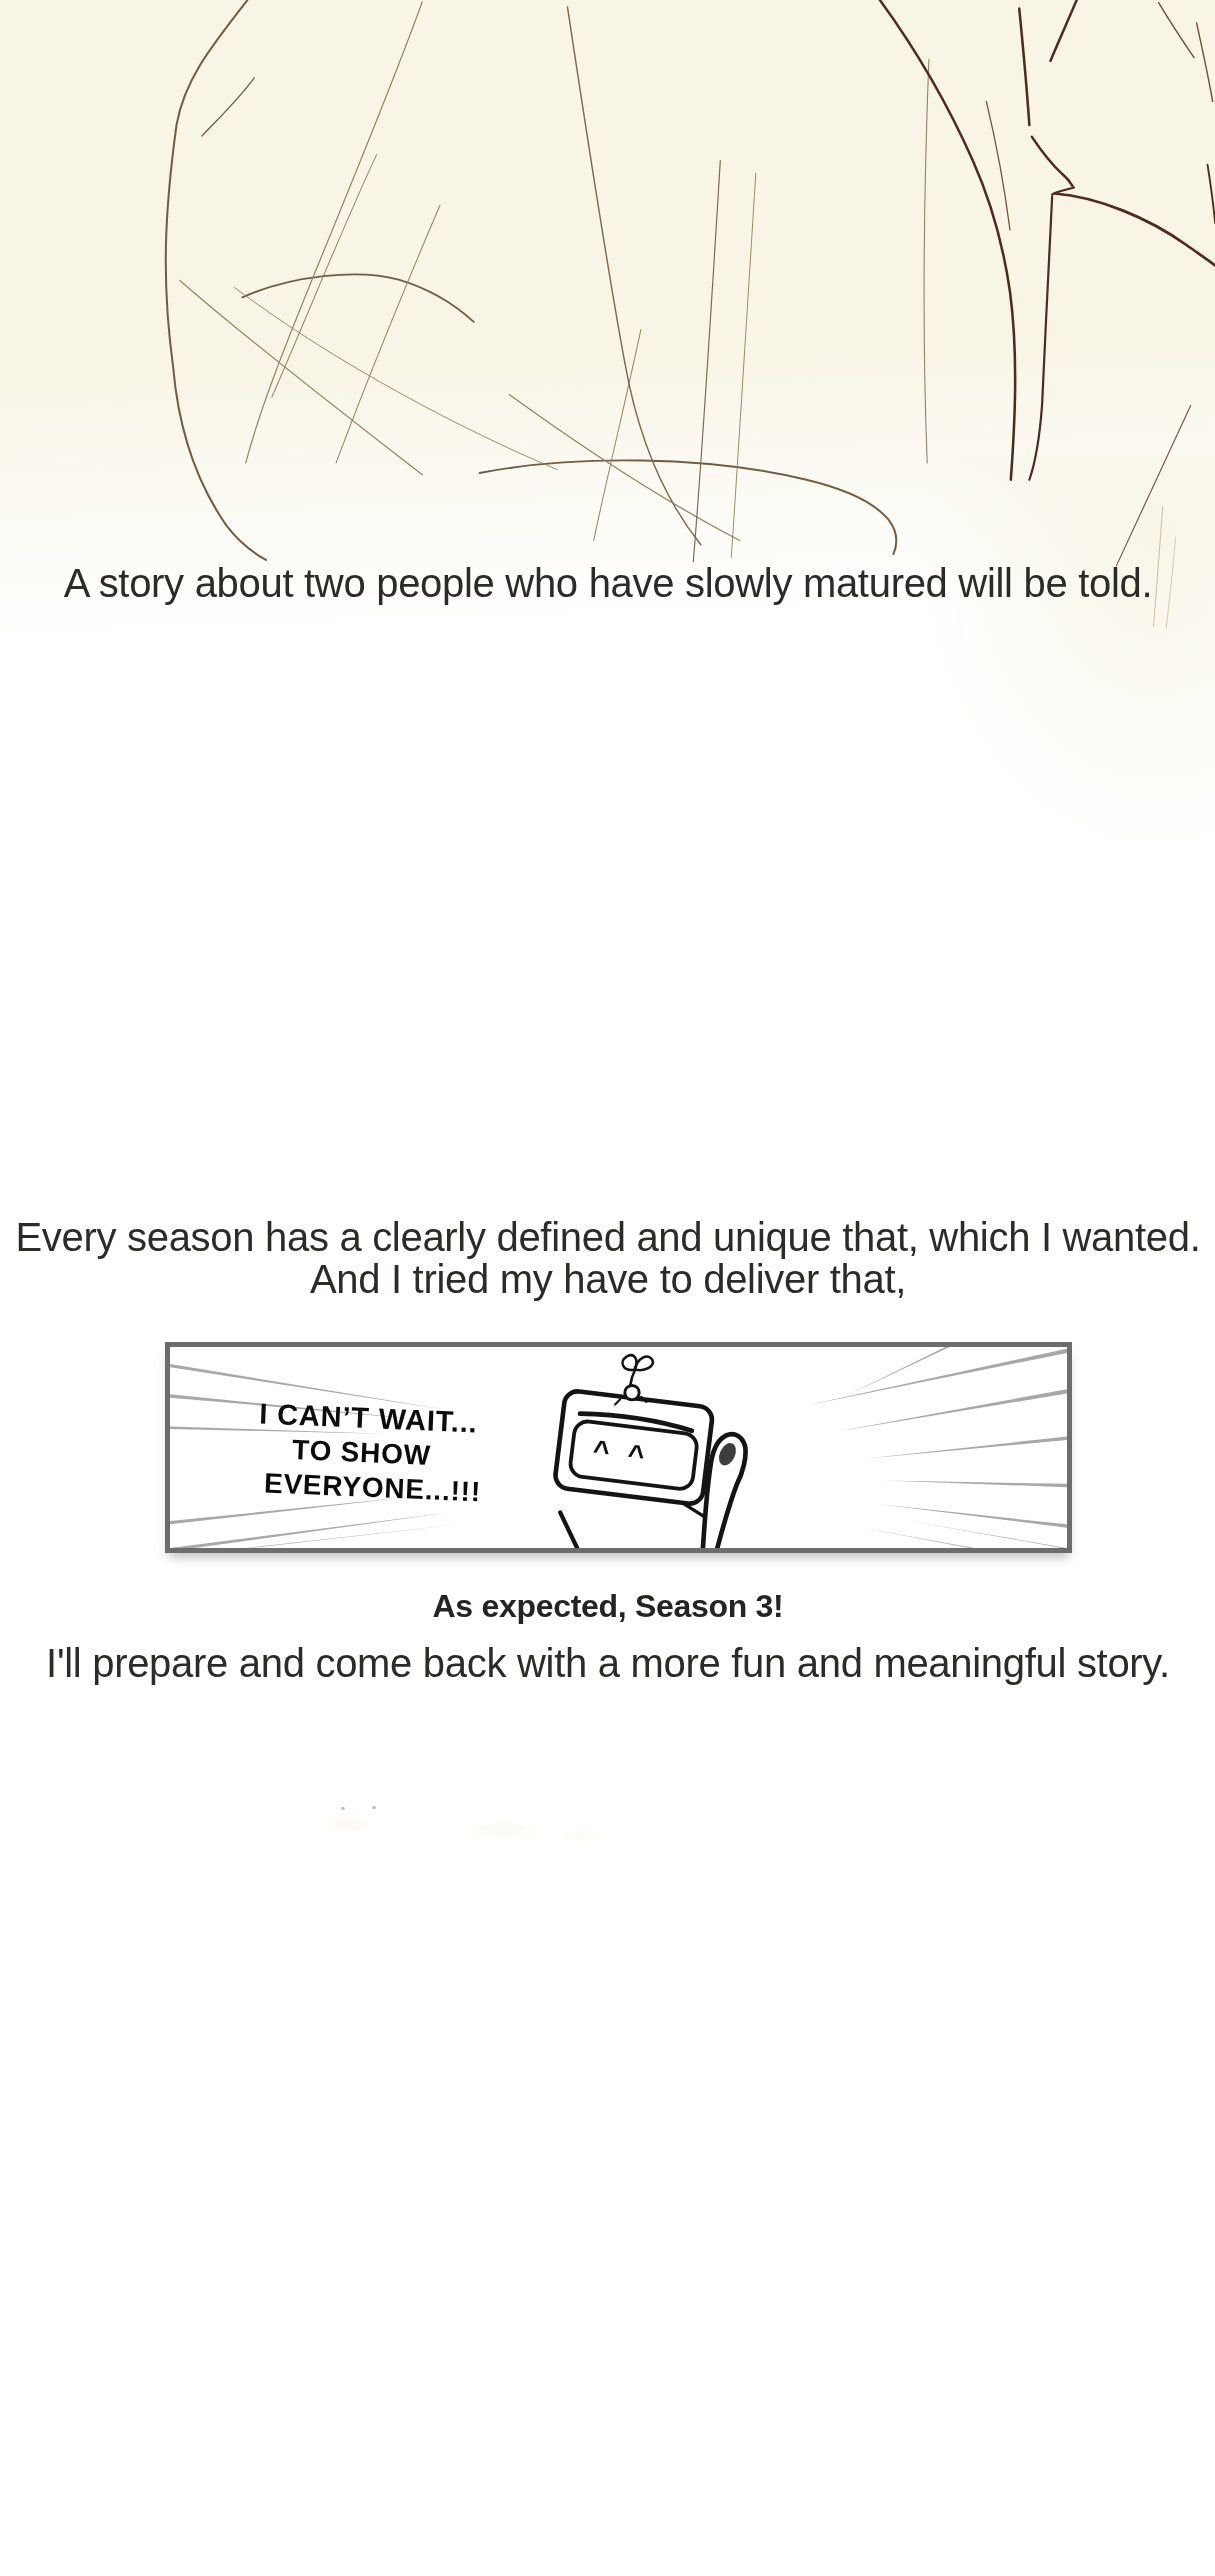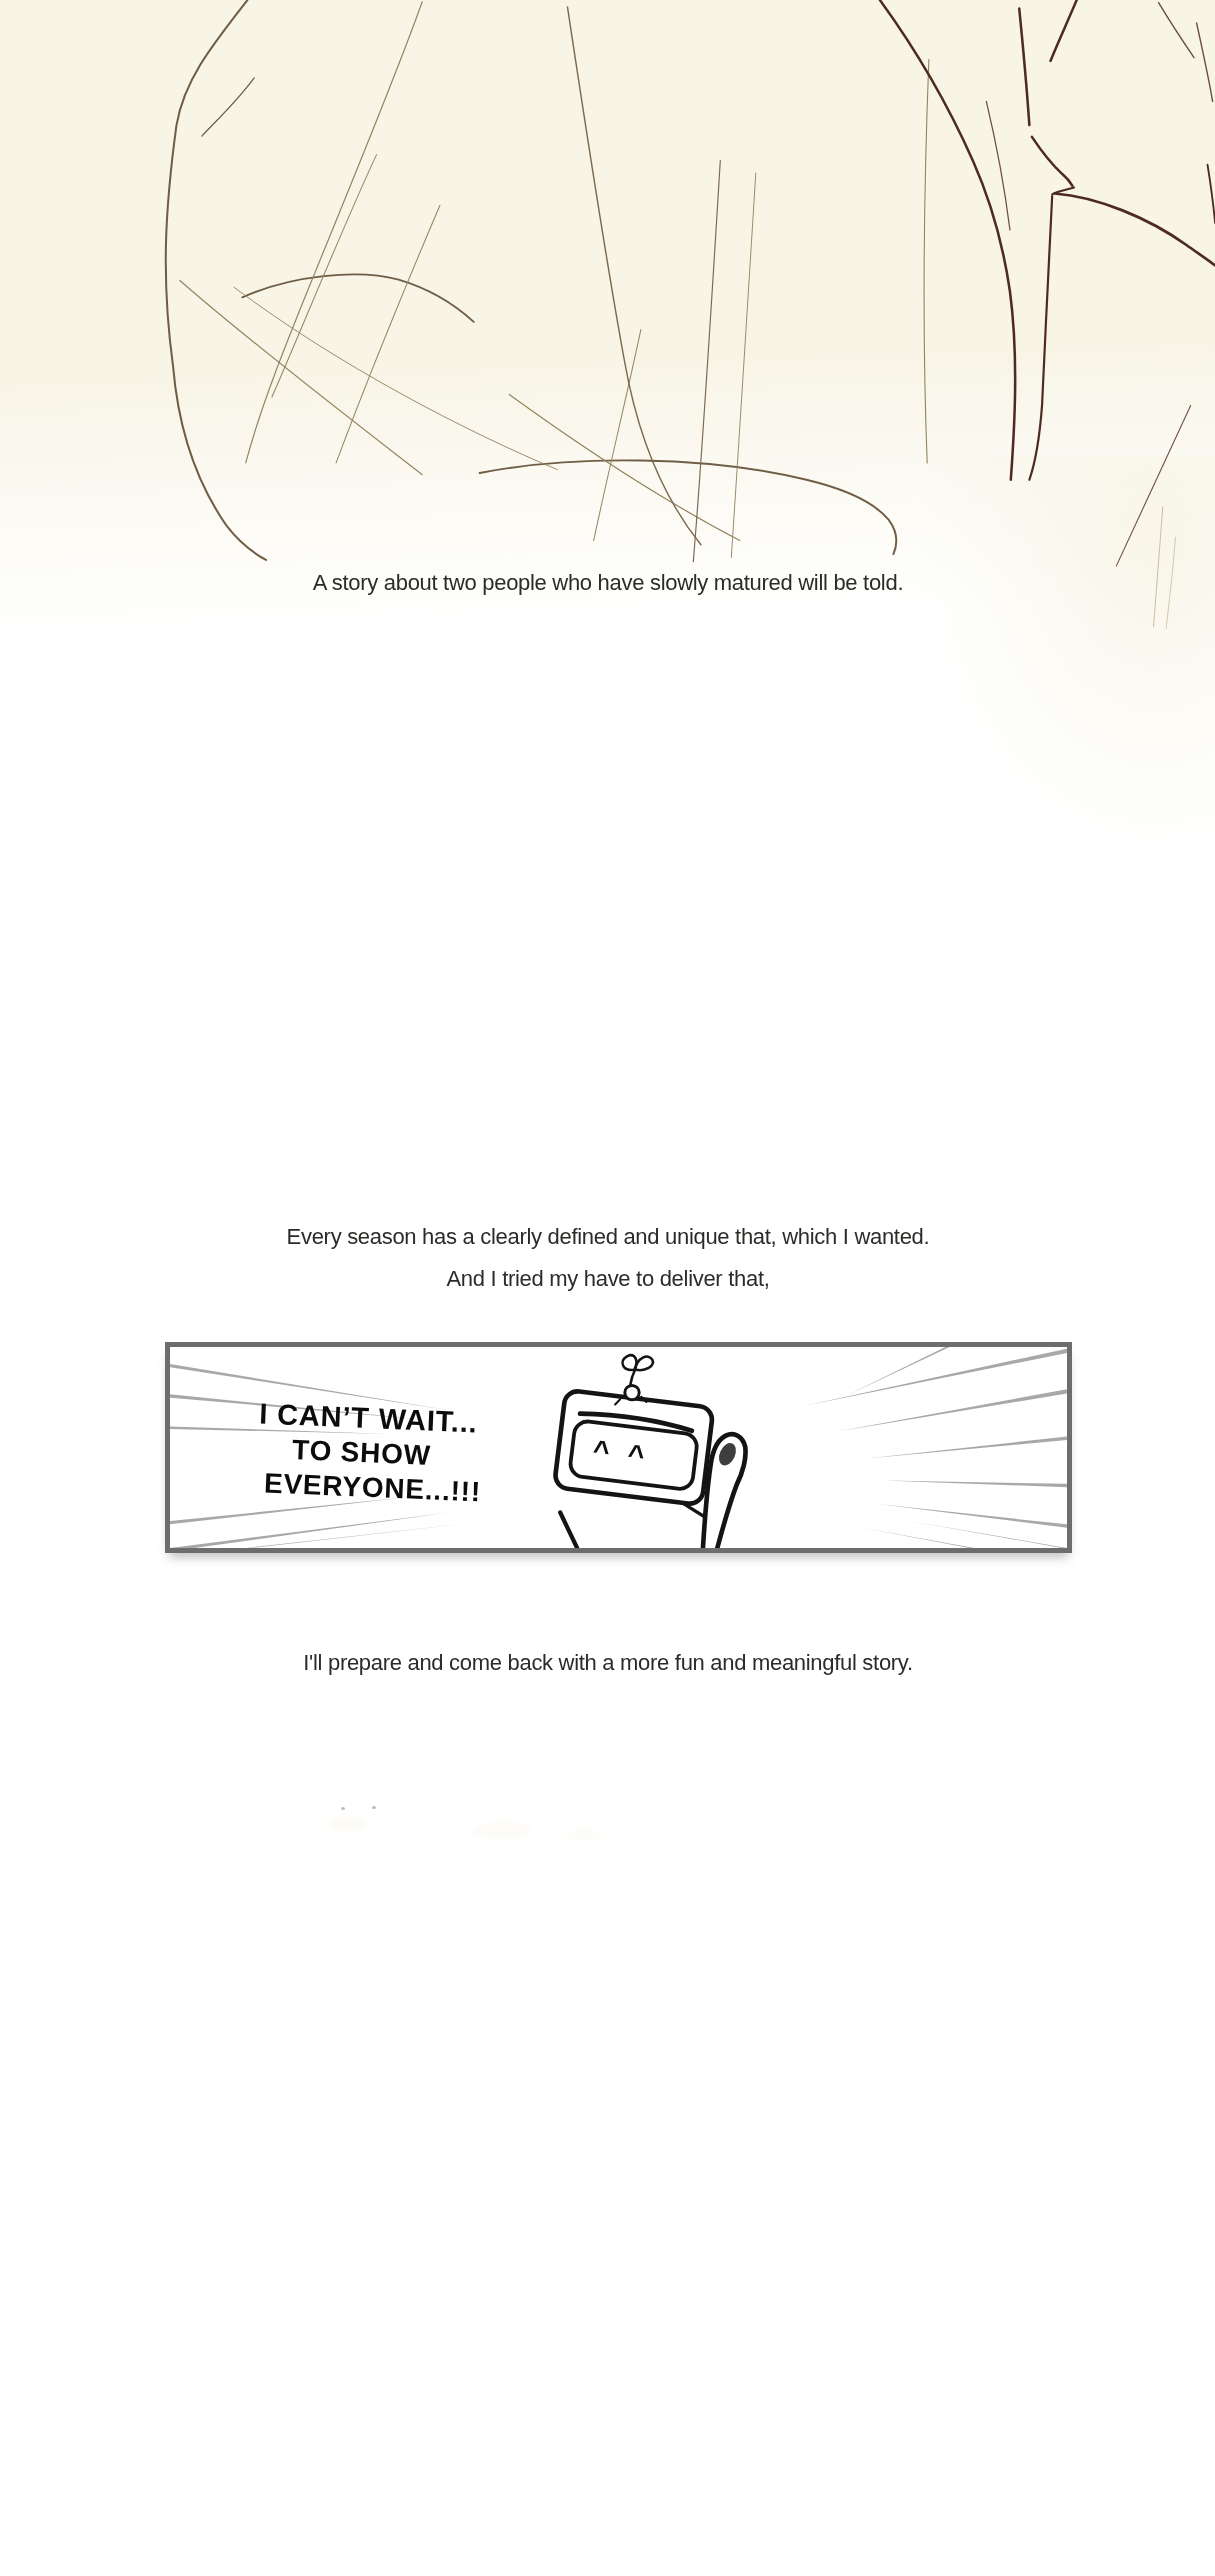--- a/index.html
+++ b/index.html
@@ -26,21 +26,21 @@
   }
   .art-svg{position:absolute;left:0;top:0;}
   .art-svg path{fill:none;stroke-linecap:round;}
   .s-olive{stroke:var(--line-olive);}
   .s-light{stroke:var(--line-light);}
   .s-mid{stroke:var(--line-mid);}
   .s-dark{stroke:var(--line-dark);}
   .s-darkthin{stroke:var(--line-darkthin);}
   .s-faint{stroke:var(--line-faint);opacity:.6;}
   
-  .cap{position:absolute;left:0;width:1216px;text-align:center;font-size:22px;
+  .cap{position:absolute;left:0;width:1216px;text-align:center;font-size:40px;
        line-height:42px;color:var(--text);letter-spacing:-0.3px;}
   .cap-bold{font-weight:700;font-size:32px;line-height:39px;color:#262421;}
   
   .panel{
     position:absolute;left:165px;top:1342px;width:907px;height:211px;
     border:5px solid var(--panel-border);background:#ffffff;
     box-shadow:0 8.4px 10px -4.2px rgba(125,125,125,0.5);
   }
   .panel-svg{position:absolute;left:0;top:0;}
   .speedline{fill:var(--speedline);opacity:.75;}
@@ -155,20 +155,21 @@
         <ellipse cx="660" cy="127" rx="9" ry="14" transform="rotate(24 660 127)" fill="#3e3e3e"></ellipse>
         <path class="ink-line" stroke-width="4" d="M609,186 C620,193 628,198 633,201"></path>
       </g>
     </svg>
   </div>
 
   <div class="speech l1">I CAN’T WAIT...</div>
   <div class="speech l2">TO SHOW</div>
   <div class="speech l3">EVERYONE...!!!</div>
 
+  <div class="cap cap-bold" style="top:1587px">As expected, Season 3!</div>
   <div class="cap" style="top:1642px">
     <div>I'll prepare and come back with a more fun and meaningful story.</div>
   </div>
 
   <div class="dot" style="left:341px;top:1807px"></div>
   <div class="dot" style="left:372px;top:1806px"></div>
   <div class="smudge" style="left:329px;top:1817px;width:39px;height:13.5px;opacity:.5"></div>
   <div class="smudge" style="left:473px;top:1822px;width:59px;height:17px;opacity:.4"></div>
   <div class="smudge" style="left:566px;top:1829px;width:34px;height:11.8px;opacity:.35"></div>
 

